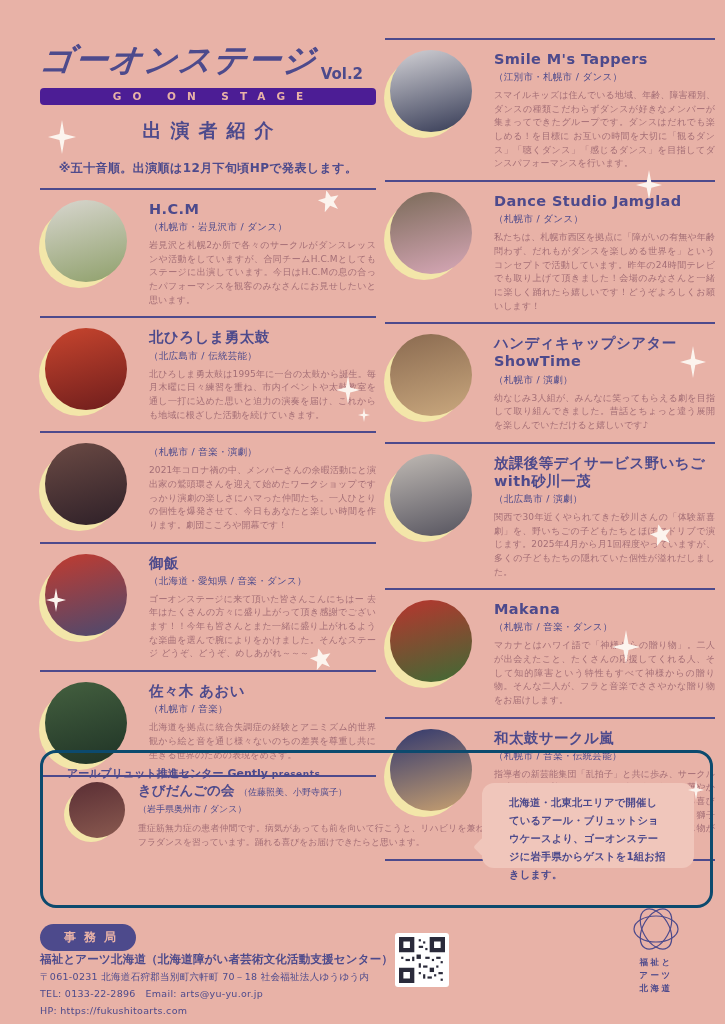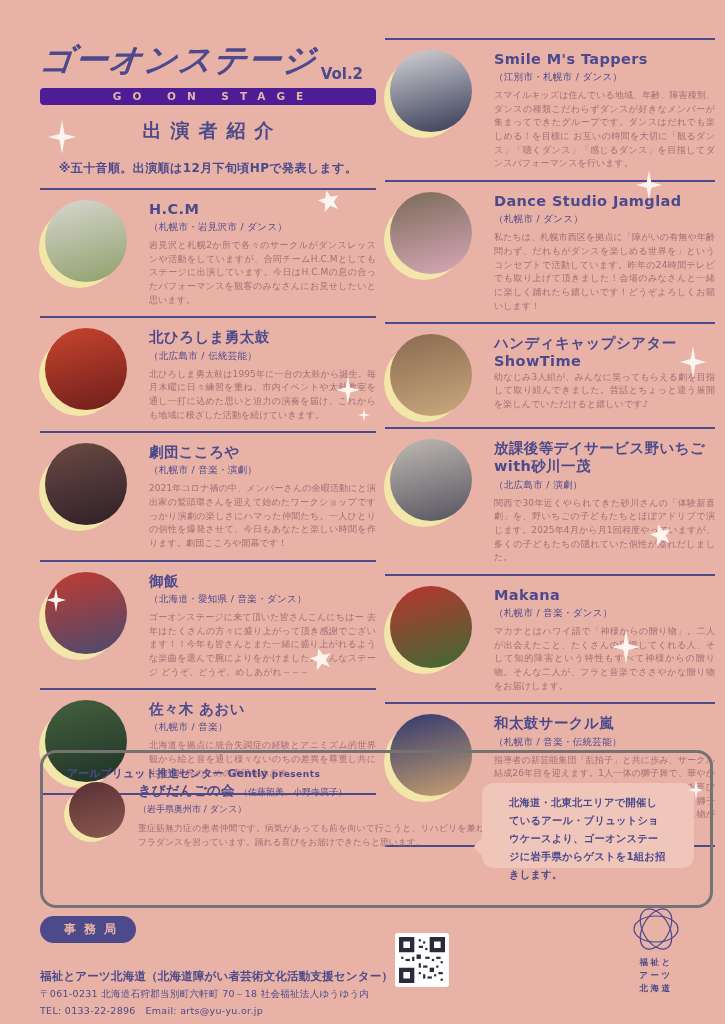--- a/index.html
+++ b/index.html
@@ -22,42 +22,42 @@
   .entry{border-bottom:2.5px solid #4d4a8c;display:flex;gap:19px;padding:10px 0 9px 2px;}
   .photo-wrap{flex:none;width:88px;height:84px;position:relative;}
   .crescent{position:absolute;left:-3px;top:8px;width:80px;height:80px;border-radius:50%;background:#f3e6a9;}
   .photo{position:absolute;left:3px;top:0;width:82px;height:82px;border-radius:50%;background:#999;}
   .entry-body{flex:1;min-width:0;}
   .entry-name{font-size:14.5px;font-weight:bold;letter-spacing:0.4px;line-height:1.25;}
   .entry-loc{font-size:9.5px;margin:3px 0 5px;letter-spacing:0.3px;}
   .entry-desc{font-size:9px;line-height:1.52;color:#a46e76;text-align:justify;letter-spacing:0.1px;}
   
   .exchange{position:absolute;left:40px;top:750px;width:667px;height:152px;
-            border:3px solid #737373;border-radius:16px;box-sizing:content-box;}
+            border:3px solid #0c4a6e;border-radius:16px;box-sizing:content-box;}
   .ex-line1{margin:13px 0 1px 24px;font-size:11px;font-weight:bold;}
   .ex-presents{font-size:9px;letter-spacing:0.5px;}
   .ex-title{margin:1px 0 7px 22px;font-size:15px;font-weight:bold;letter-spacing:0.8px;}
   .ex-row{display:flex;gap:11px;margin-left:24px;width:420px;}
   .ex-photo-wrap{flex:none;width:60px;height:58px;position:relative;}
   .ex-crescent{position:absolute;left:-3px;top:6px;width:54px;height:54px;border-radius:50%;background:#f3e6a9;}
   .ex-photo{position:absolute;left:2px;top:0;width:56px;height:56px;border-radius:50%;}
   .ex-name{font-size:13.5px;font-weight:bold;}
   .ex-members{font-size:9px;font-weight:normal;}
   .ex-loc{font-size:9px;margin:3px 0 5px;}
   .ex-desc{font-size:8.8px;line-height:1.6;color:#a46e76;width:356px;text-align:justify;}
   .bubble{position:absolute;right:16px;top:30px;width:212px;height:85px;background:#f0c6bb;
           border-radius:12px;padding:10px 27px;box-sizing:border-box;}
   .bubble::after{content:"";position:absolute;left:-6px;bottom:14px;width:14px;height:14px;
           background:#f0c6bb;border-radius:3px;transform:rotate(45deg);}
   .bubble-text{font-size:10.3px;font-weight:600;line-height:1.75;letter-spacing:0.2px;}
   
   .footer{position:absolute;left:40px;top:916px;width:360px;}
   .badge{display:inline-block;background:#4d4a8c;color:#e8b2a7;font-size:12px;font-weight:bold;
-         letter-spacing:8px;text-indent:8px;padding:5px 12px 5px 16px;border-radius:15px;}
-  .org{margin-top:26px;font-size:11.5px;font-weight:bold;letter-spacing:0.2px;}
+         letter-spacing:8px;text-indent:8px;padding:5px 12px 5px 16px;border-radius:15px;margin-top:8px;}
+  .org{margin-top:1px;font-size:11.5px;font-weight:bold;letter-spacing:0.2px;}
   .f-line{margin-top:4px;font-size:9.5px;letter-spacing:0.3px;}
   .qr{position:absolute;left:395px;top:933px;width:54px;height:54px;background:#fff;border-radius:3px;
       padding:4px;box-sizing:border-box;}
   .wreath{position:absolute;left:626px;top:906px;width:60px;text-align:center;}
   .wreath-lines{font-size:8.5px;letter-spacing:2.5px;line-height:1.55;font-weight:600;}
   
   .sp4{position:absolute;background:#fcf4ee;
        clip-path:polygon(50% 0%,59% 41%,100% 50%,59% 59%,50% 100%,41% 59%,0% 50%,41% 41%);}
   .sp5{position:absolute;background:#fcf4ee;transform:rotate(-14deg);
        clip-path:polygon(50% 0%,63% 33%,98% 35%,70% 58%,81% 95%,50% 72%,19% 95%,30% 58%,2% 35%,37% 33%);}
@@ -101,21 +101,20 @@
       <div class="entry-desc">北ひろしま勇太鼓は1995年に一台の太鼓から誕生。毎月木曜に日々練習を重ね、市内イベントや太鼓教室を通し一打に込めた思いと迫力の演奏を届け、これからも地域に根ざした活動を続けていきます。</div>
     </div>
   </div>
 
   <div class="entry">
     <div class="photo-wrap">
       <span class="crescent"></span>
       <span class="photo" style="background: linear-gradient(165deg, rgb(107, 74, 68), rgb(46, 32, 40));"></span>
     </div>
     <div class="entry-body">
-      <div class="entry-name">劇団こころや</div>
       <div class="entry-loc">（札幌市 / 音楽・演劇）</div>
       <div class="entry-desc">2021年コロナ禍の中、メンバーさんの余暇活動にと演出家の鷲頭環さんを迎えて始めたワークショップですっかり演劇の楽しさにハマった仲間たち。一人ひとりの個性を爆発させて、今日もあなたと楽しい時間を作ります。劇団こころや開幕です！</div>
     </div>
   </div>
 
   <div class="entry">
     <div class="photo-wrap">
       <span class="crescent"></span>
       <span class="photo" style="background: linear-gradient(165deg, rgb(194, 59, 47), rgb(74, 74, 112));"></span>
     </div>
@@ -166,20 +165,21 @@
     </div>
   </div>
 
   <div class="entry">
     <div class="photo-wrap">
       <span class="crescent"></span>
       <span class="photo" style="background: linear-gradient(165deg, rgb(138, 106, 80), rgb(202, 168, 126));"></span>
     </div>
     <div class="entry-body">
       <div class="entry-name">ハンディキャップシアター ShowTime</div>
+      <div class="entry-loc">（札幌市 / 演劇）</div>
       <div class="entry-desc">幼なじみ3人組が、みんなに笑ってもらえる劇を目指して取り組んできました。昔話とちょっと違う展開を楽しんでいただけると嬉しいです♪</div>
     </div>
   </div>
 
   <div class="entry">
     <div class="photo-wrap">
       <span class="crescent"></span>
       <span class="photo" style="background: linear-gradient(165deg, rgb(192, 186, 180), rgb(85, 83, 94));"></span>
     </div>
     <div class="entry-body">

